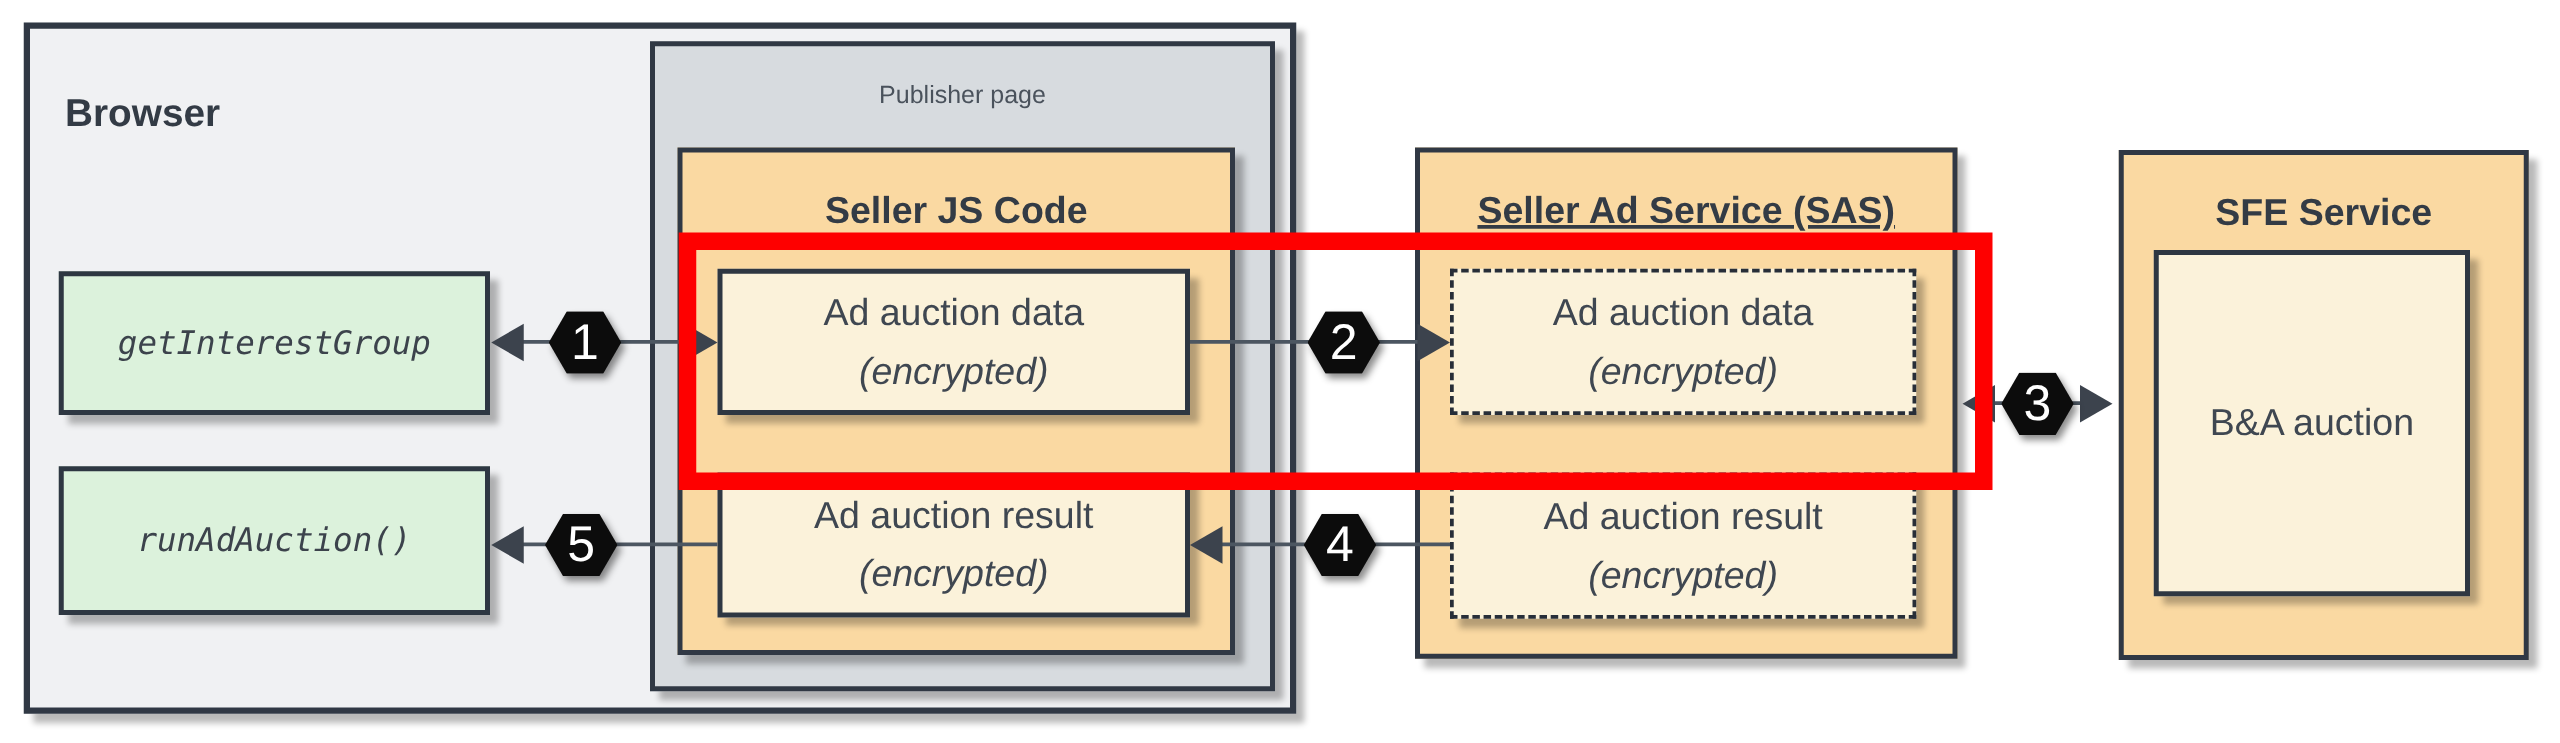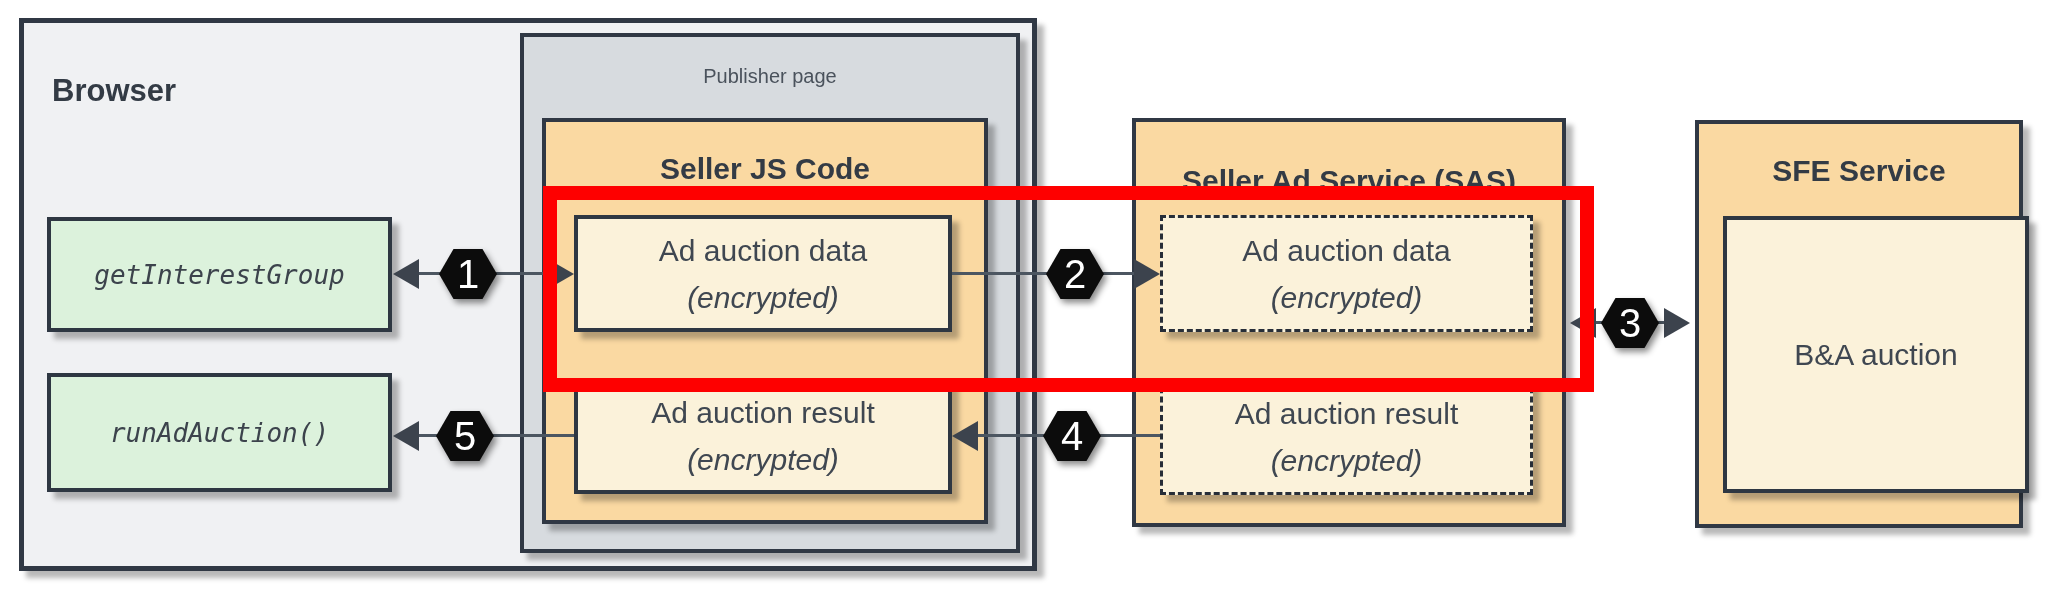--- a/index.html
+++ b/index.html
@@ -58,40 +58,40 @@
     </div>
   </div>
   <div class="abs cream shadow" style="left:574px;top:378px;width:378px;height:116px;">
     <div class="boxtext">
       <span>Ad auction result</span>
       <span class="em">(encrypted)</span>
     </div>
   </div>
 
   <div class="abs orange container-border shadow" style="left:1132px;top:118px;width:434px;height:409px;">
-    <div class="hdr" style="top:42px;">Seller Ad Service (SAS)</div>
+    <div class="hdr" style="top:30px;text-decoration:underline;">Seller Ad Service (SAS)</div>
   </div>
 
   <div class="abs cream-dashed shadow" style="left:1160px;top:215px;width:373px;height:117px;">
     <div class="boxtext">
       <span>Ad auction data</span>
       <span class="em">(encrypted)</span>
     </div>
   </div>
   <div class="abs cream-dashed shadow" style="left:1160px;top:378px;width:373px;height:117px;">
     <div class="boxtext">
       <span>Ad auction result</span>
       <span class="em">(encrypted)</span>
     </div>
   </div>
 
   <div class="abs orange container-border shadow" style="left:1695px;top:120px;width:328px;height:408px;">
     <div class="hdr" style="top:30px;">SFE Service</div>
   </div>
-  <div class="abs cream shadow" style="left:1723px;top:216px;width:306px;height:277px;">
+  <div class="abs cream shadow" style="left:1723px;top:200px;width:253px;height:277px;">
     <div class="boxtext">
       <span>B&amp;A auction</span>
     </div>
   </div>
 
   <div class="abs green shadow" style="left:47px;top:217px;width:345px;height:115px;">
     <div class="monotext">
       <span>getInterestGroup</span>
     </div>
   </div>

